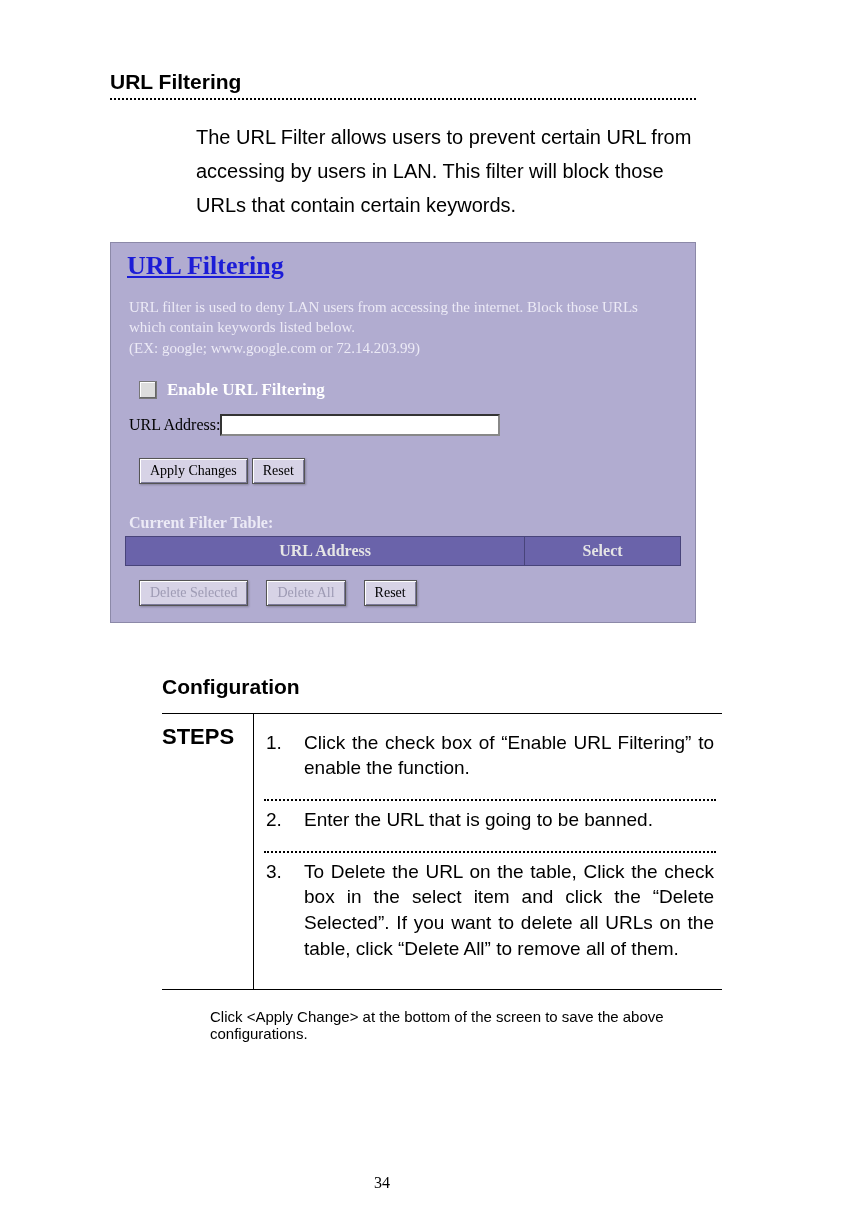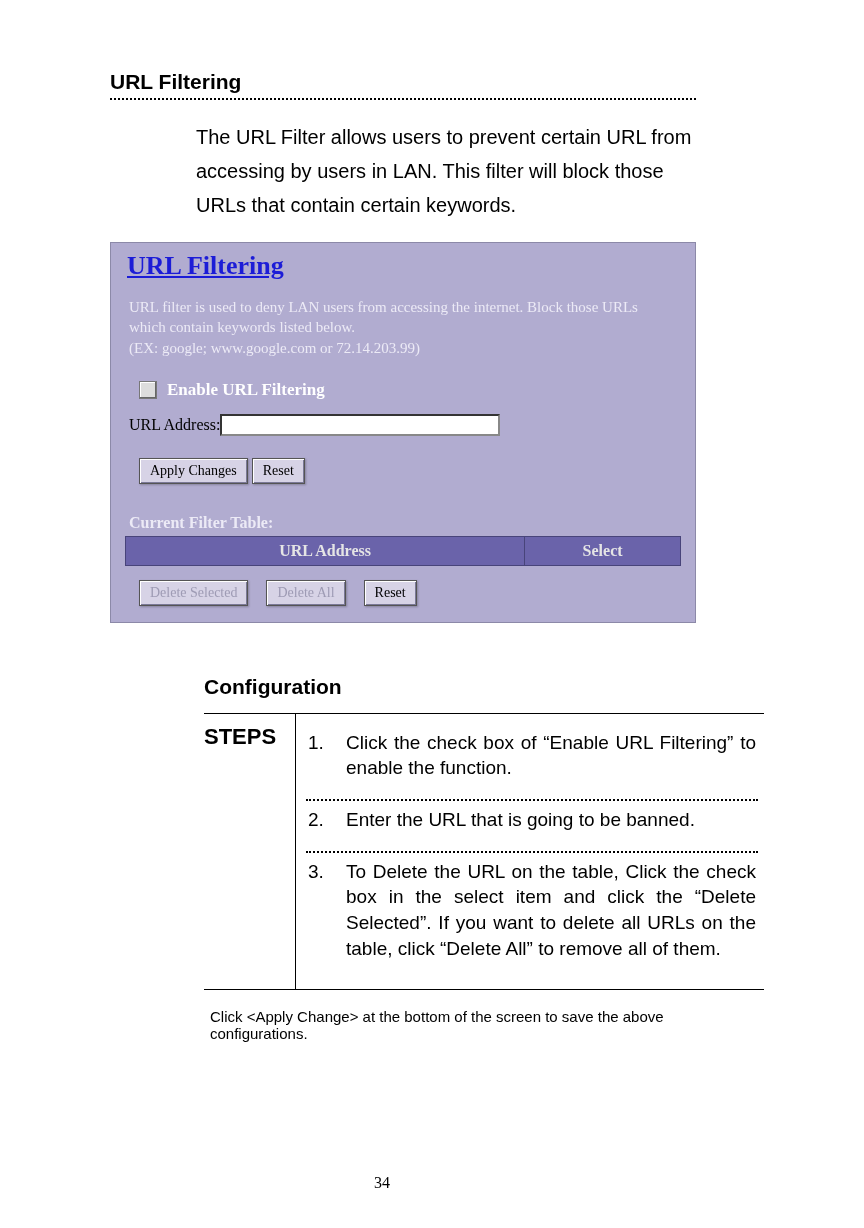--- a/index.html
+++ b/index.html
@@ -138,21 +138,21 @@
   .th-select { flex: 1 1 28%; }
 
   .btn-row2 {
     display: flex;
     gap: 18px;
     margin-left: 14px;
   }
 
   
   .config-wrap {
-    margin-left: 94px;
+    margin-left: 52px;
     margin-top: 52px;
   }
   .config-title {
     font-weight: bold;
     font-size: 21px;
     margin-bottom: 14px;
   }
   .steps-table {
     width: 560px;
     border-top: 1px solid #000;

